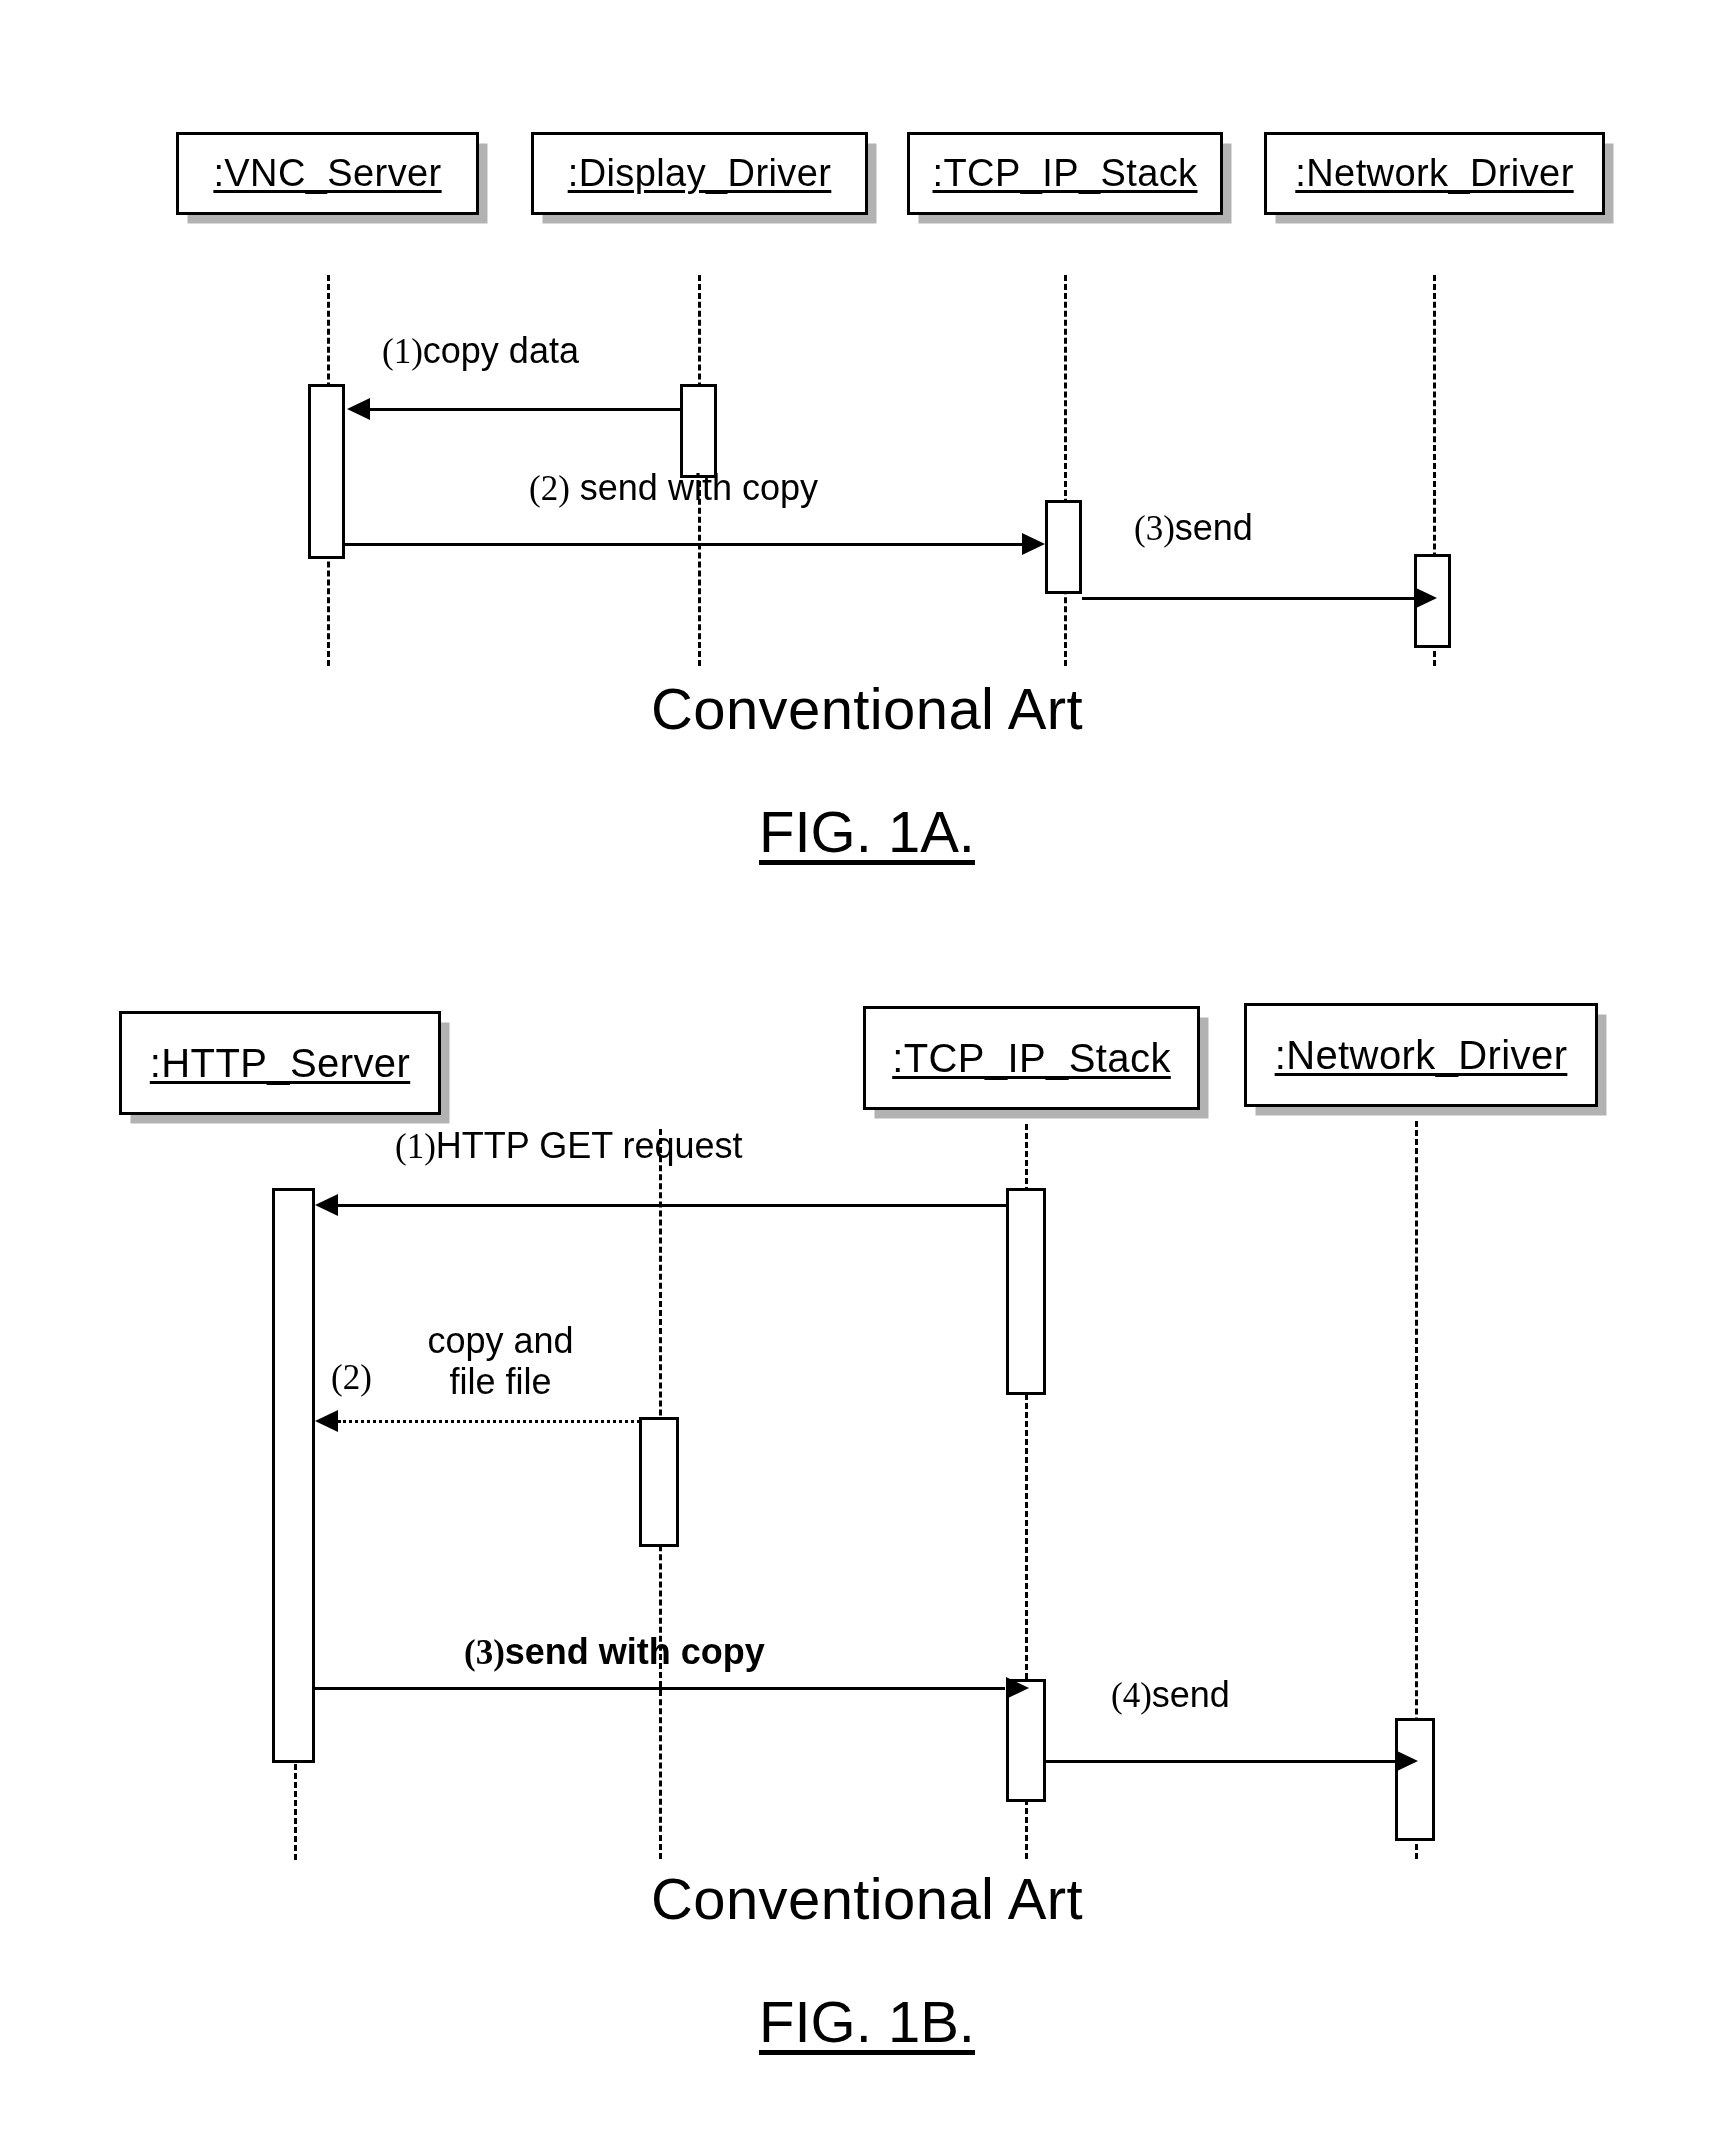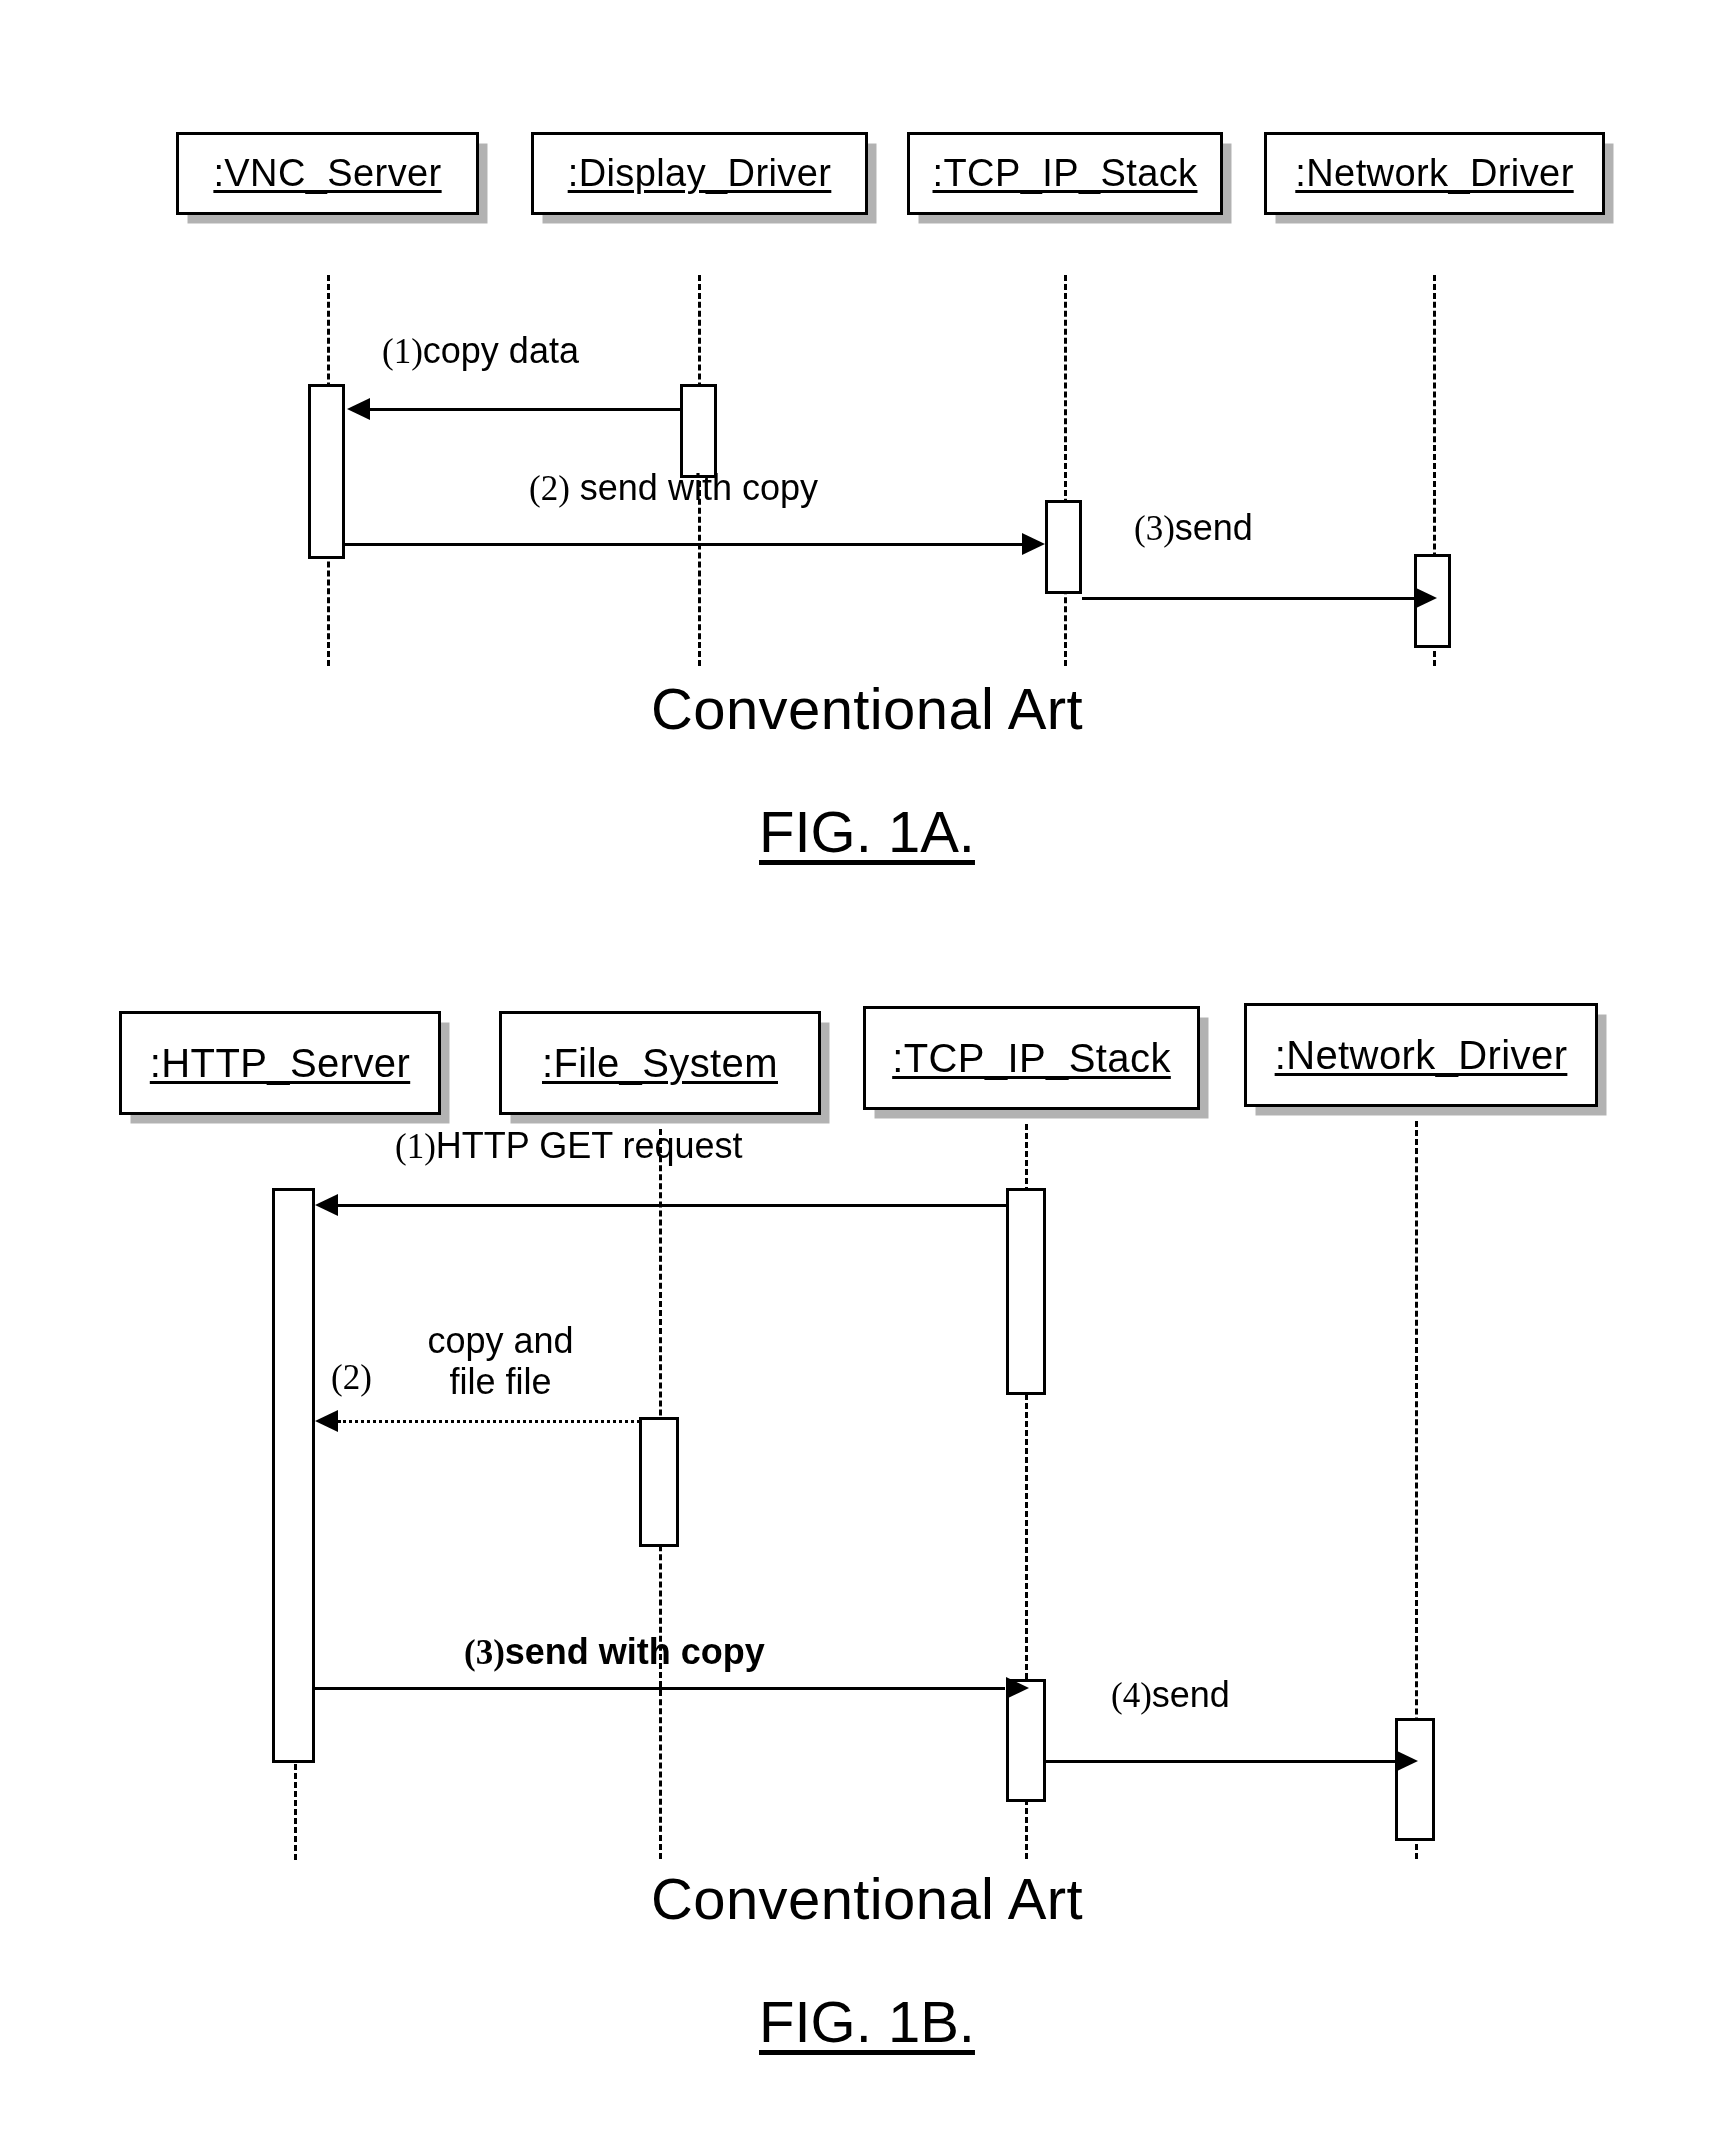--- a/index.html
+++ b/index.html
@@ -180,23 +180,20 @@
   <div class="fig-caption" style="top:798px;">
     <span>FIG. 1A.</span>
   </div>
 </div>
 
 <div class="figure fig1b" id="figure-1b">
 
   <div class="obj-box" style="left:119px; top:91px; width:322px;justify-content:center;">
     <span class="obj-label">:HTTP_Server</span>
   </div>
-  <div class="obj-box" style="left:499px; top:91px; width:322px;">
-    <span class="obj-label">:File_System</span>
-  </div>
   <div class="obj-box" style="left:863px; top:86px; width:337px;">
     <span class="obj-label">:TCP_IP_Stack</span>
   </div>
   <div class="obj-box" style="left:1244px; top:83px; width:354px;">
     <span class="obj-label">:Network_Driver</span>
   </div>
 
   <div class="lifeline" style="left:294px; top:844px; height:96px;"></div>
   <div class="lifeline" style="left:659px; top:209px; height:730px;"></div>
   <div class="lifeline" style="left:1025px; top:204px; height:735px;"></div>

